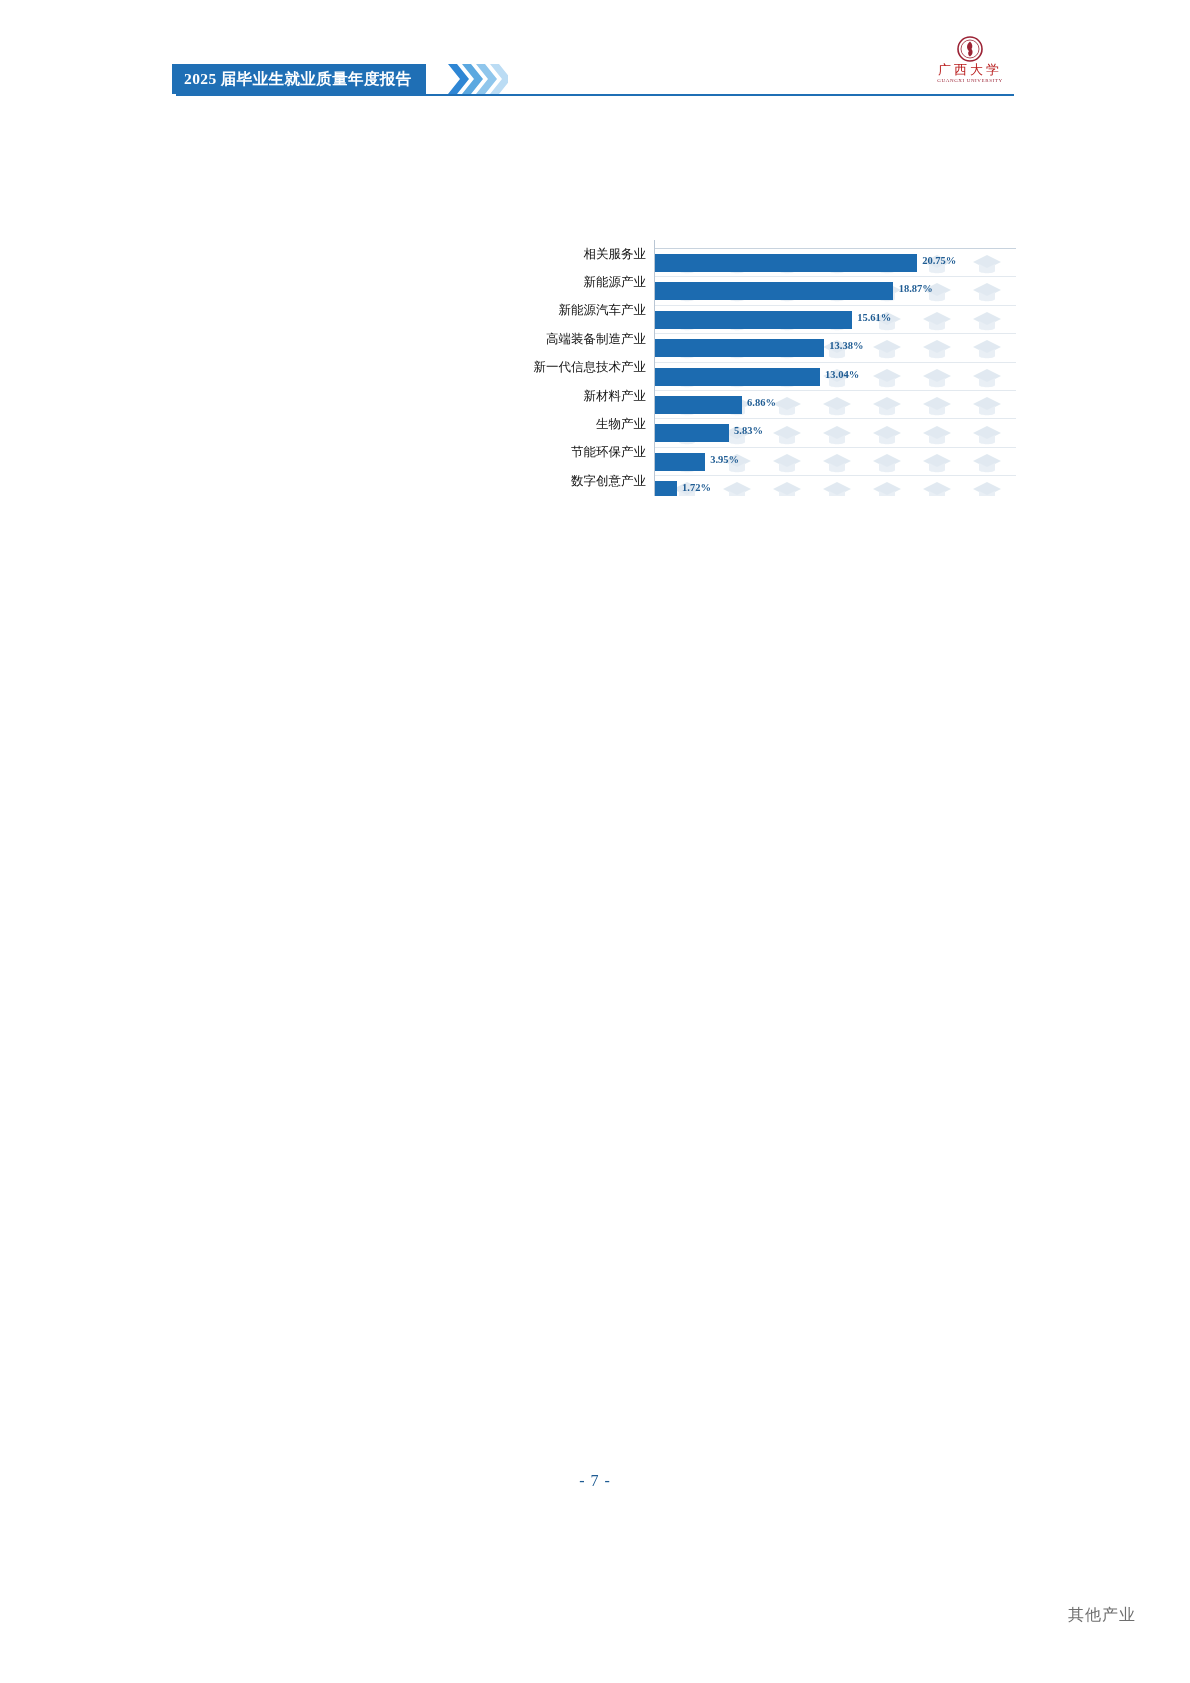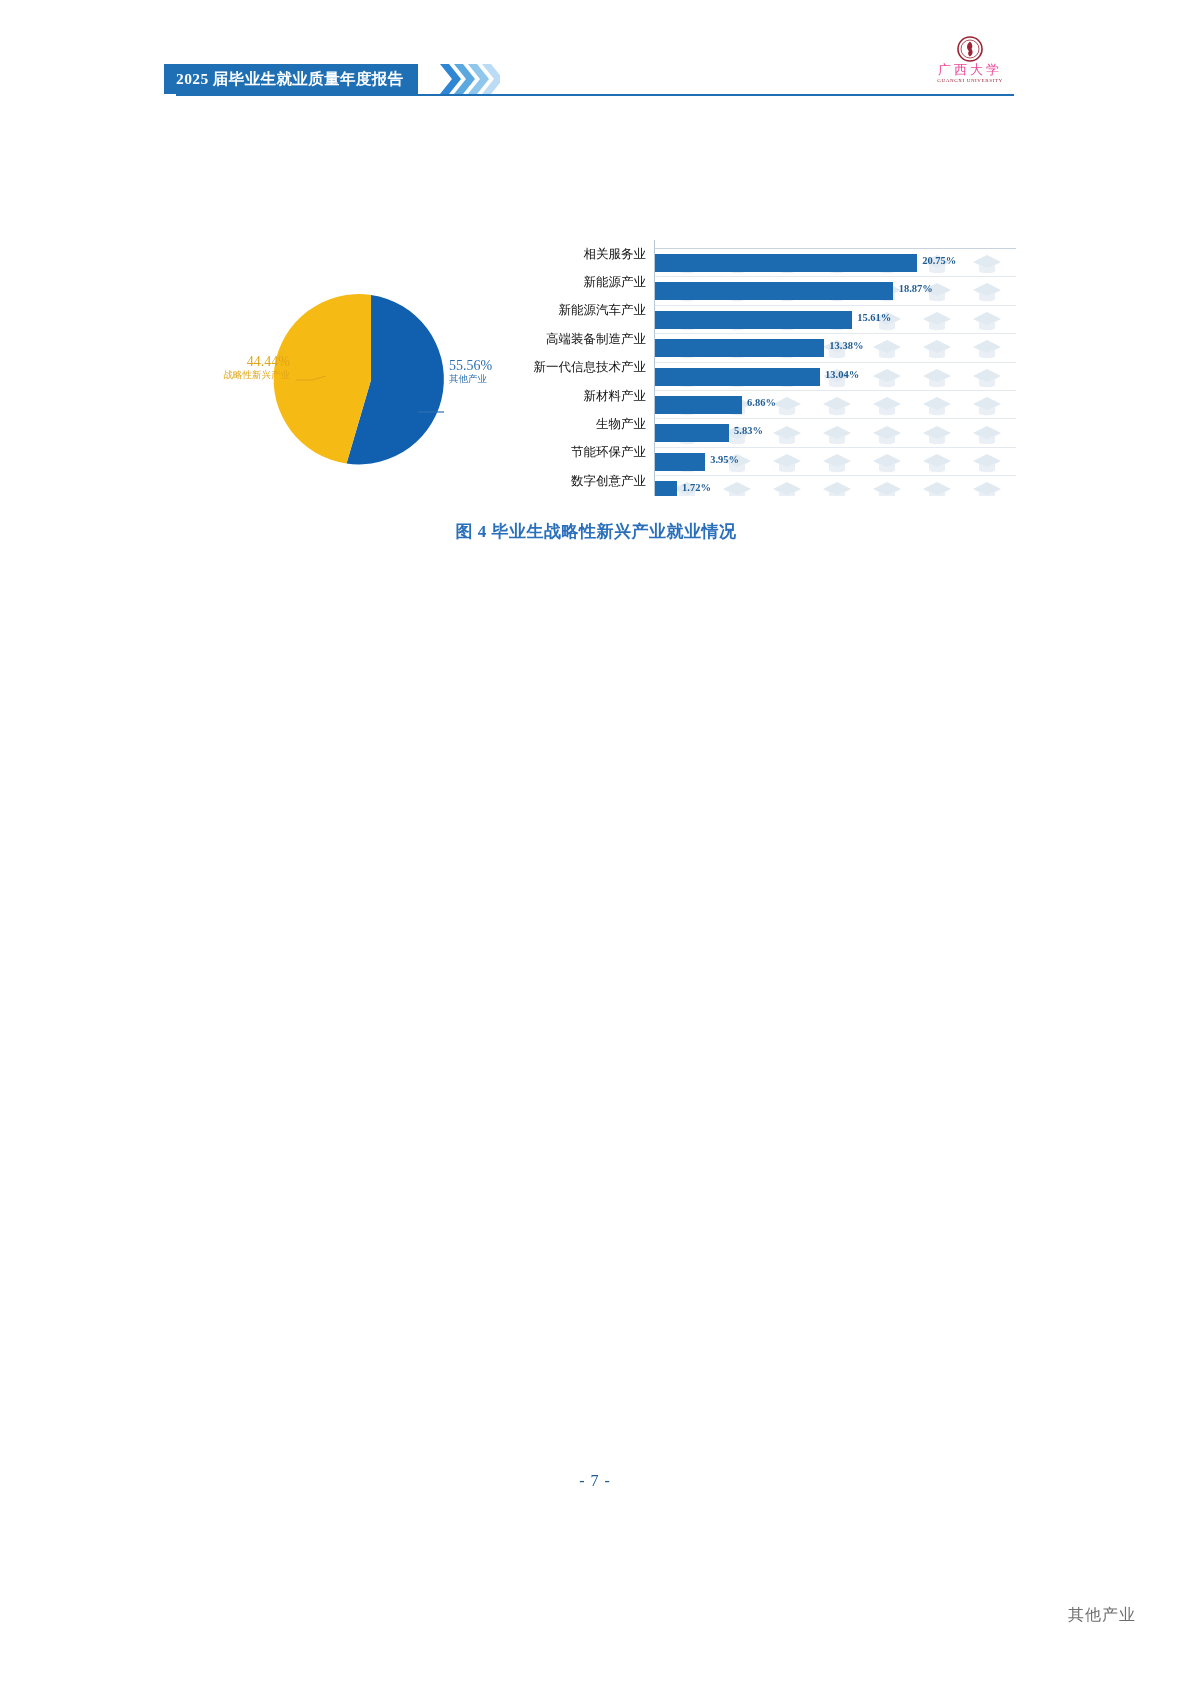--- a/index.html
+++ b/index.html
@@ -21,21 +21,21 @@
 
   
   .header {
     position: absolute;
     left: 0; top: 0;
     width: 1190px;
     height: 120px;
   }
   .header-banner {
     position: absolute;
-    left: 164px;
+    left: 172px;
     top: 64px;
     height: 30px;
     display: flex;
     align-items: stretch;
     gap: 20px;
   }
   .header-banner-bar {
     background: #1F6FB5;
     display: flex;
     align-items: center;
@@ -73,21 +73,21 @@
     text-align: center;
   }
   .logo-emblem {
     width: 26px;
     height: 26px;
     margin: 0 auto 1px auto;
   }
   .logo-cn {
     font-family: "Liberation Serif", "DejaVu Serif", serif;
     font-size: 13px;
-    color: #ec4899;
+    color: #b91c1c;
     letter-spacing: 3px;
     line-height: 14px;
     white-space: nowrap;
   }
   .logo-en {
     font-family: "Liberation Serif", "DejaVu Serif", serif;
     font-size: 5px;
     color: #9B2335;
     letter-spacing: 0.6px;
     line-height: 8px;
@@ -286,42 +286,20 @@
         </svg>
       </div>
       <div class="logo-cn">广西大学</div>
       <div class="logo-en">GUANGXI UNIVERSITY</div>
     </div>
   </div>
 
 
   <div class="figure">
 
-    <div class="pie-block">
-      <svg class="pie-svg" width="400" height="290" viewBox="0 0 400 290" aria-hidden="true">
-
-        <path d="M 195 152 L 195 67 A 85 85 0 1 1 170.5 235.5 Z" fill="#1060AF"></path>
-
-        <path d="M 195 152 L 170.5 235.5 A 85 85 0 0 1 195 67 Z" fill="#F5BA14"></path>
-
-        <path d="M 120 152 L 136 152 L 150 148" stroke="#E0A517" stroke-width="1" fill="none"></path>
-
-        <path d="M 242 184 L 268 184" stroke="#2E6FAE" stroke-width="1.2" fill="none"></path>
-      </svg>
-
-      <div class="pie-label pie-label-left">
-        <div class="pct">44.44%</div>
-        <div class="nm">战略性新兴产业</div>
-      </div>
-
-      <div class="pie-label pie-label-right">
-        <div class="pct">55.56%</div>
-        <div class="nm">其他产业</div>
-      </div>
-    </div>
 
     <div class="bar-block">
 
       <div class="bar-cats">
         <div class="bar-cat">相关服务业</div>
         <div class="bar-cat">新能源产业</div>
         <div class="bar-cat">新能源汽车产业</div>
         <div class="bar-cat">高端装备制造产业</div>
         <div class="bar-cat">新一代信息技术产业</div>
         <div class="bar-cat">新材料产业</div>
@@ -441,20 +419,19 @@
             <div class="bar-value" style="left:15.3%">3.95%</div>
           </div>
           <div class="bar-row">
             <div class="bar-fill" style="width:6.0%"></div>
             <div class="bar-value" style="left:7.5%">1.72%</div>
           </div>
         </div>
       </div>
     </div>
 
-    <div class="fig-caption">图 4  毕业生战略性新兴产业就业情况</div>
   </div>
 
   <div class="footer-pageno">- 7 -</div>
 
   <div class="corner-watermark">其他产业</div>
 
 </div>
 
 </body></html>

